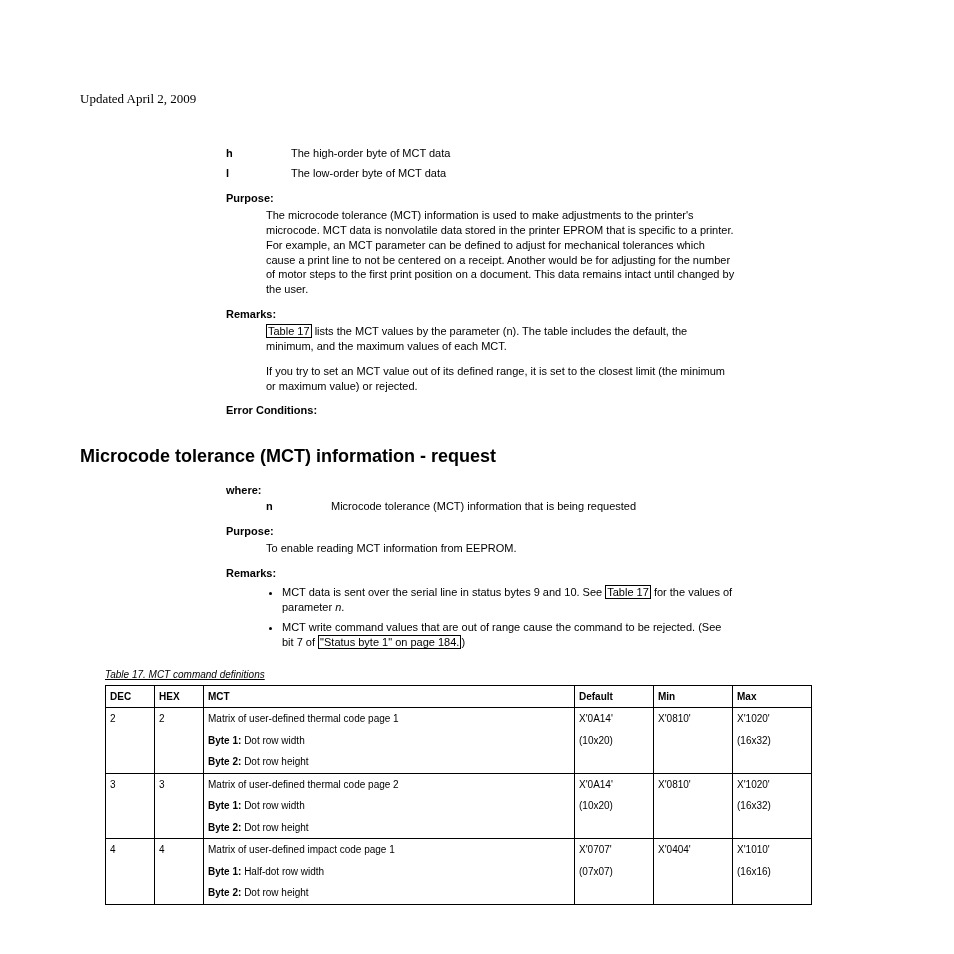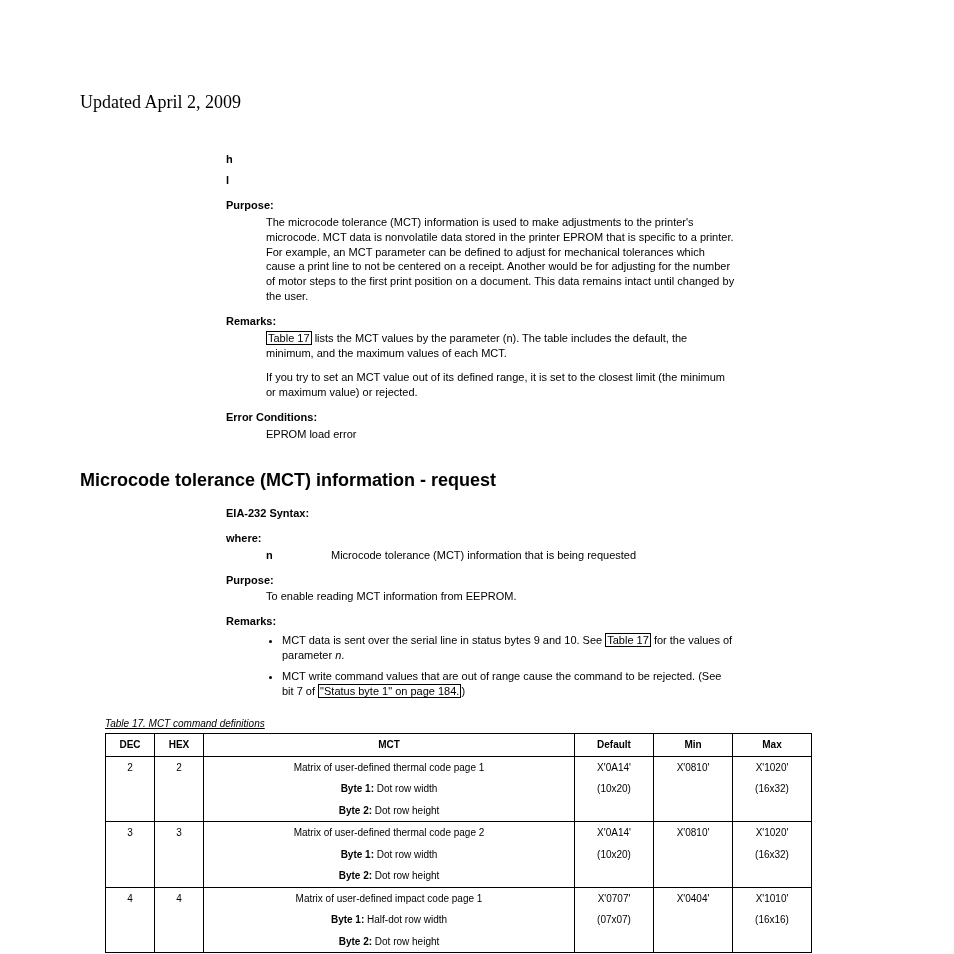--- a/index.html
+++ b/index.html
@@ -7,21 +7,21 @@
     font-size: 11px;
     color: #000;
     margin: 0;
     padding: 90px 80px 40px 80px;
     width: 954px;
     box-sizing: border-box;
     line-height: 1.35;
   }
   .update-line {
     font-family: "Times New Roman", Times, serif;
-    font-size: 18px;
+    font-size: 13px;
     margin-bottom: 38px;
   }
   .content-indent {
     margin-left: 146px;
     max-width: 510px;
   }
   .dl-row {
     display: flex;
     margin-bottom: 6px;
   }
@@ -73,61 +73,61 @@
     text-decoration: underline;
   }
   table.mct {
     border-collapse: collapse;
     width: 100%;
     font-size: 10px;
   }
   table.mct th, table.mct td {
     border: 1px solid #000;
     padding: 4px 4px;
-    text-align: center;
+    text-align: left;
     vertical-align: top;
   }
   table.mct th {
     font-weight: bold;
   }
   .mct-detail {
     margin-top: 8px;
   }
   .mct-detail strong { font-weight: bold; margin-top: 40px; }
 </style>
 </head>
 <body>
 
 <div class="update-line">Updated April 2, 2009</div>
 
 <div class="content-indent">
   <div class="dl-row">
     <div class="dl-key">h</div>
+    <div class="dl-val">The high-order byte of MCT data</div>
   </div>
   <div class="dl-row">
     <div class="dl-key">l</div>
+    <div class="dl-val">The low-order byte of MCT data</div>
   </div>
 
   <div class="section-label">Purpose:</div>
   <div class="body-text">The microcode tolerance (MCT) information is used to make adjustments to the printer's microcode. MCT data is nonvolatile data stored in the printer EPROM that is specific to a printer. For example, an MCT parameter can be defined to adjust for mechanical tolerances which cause a print line to not be centered on a receipt. Another would be for adjusting for the number of motor steps to the first print position on a document. This data remains intact until changed by the user.</div>
 
   <div class="section-label">Remarks:</div>
   <div class="body-text">
     <span class="link-box">Table 17</span><span> lists the MCT values by the parameter (n). The table includes the default, the minimum, and the maximum values of each MCT.</span>
   </div>
   <div class="body-text">If you try to set an MCT value out of its defined range, it is set to the closest limit (the minimum or maximum value) or rejected.</div>
 
   <div class="section-label">Error Conditions:</div>
-  <div class="body-text">EPROM load error</div>
 </div>
 
 <div class="h2">Microcode tolerance (MCT) information - request</div>
 
 <div class="content-indent">
-  <div class="section-label">EIA-232 Syntax:</div>
 
   <div class="section-label">where:</div>
   <div class="dl-row" style="margin-left:40px;">
     <div class="dl-key">n</div>
     <div class="dl-val">Microcode tolerance (MCT) information that is being requested</div>
   </div>
 
   <div class="section-label">Purpose:</div>
   <div class="body-text">To enable reading MCT information from EEPROM.</div>
 

